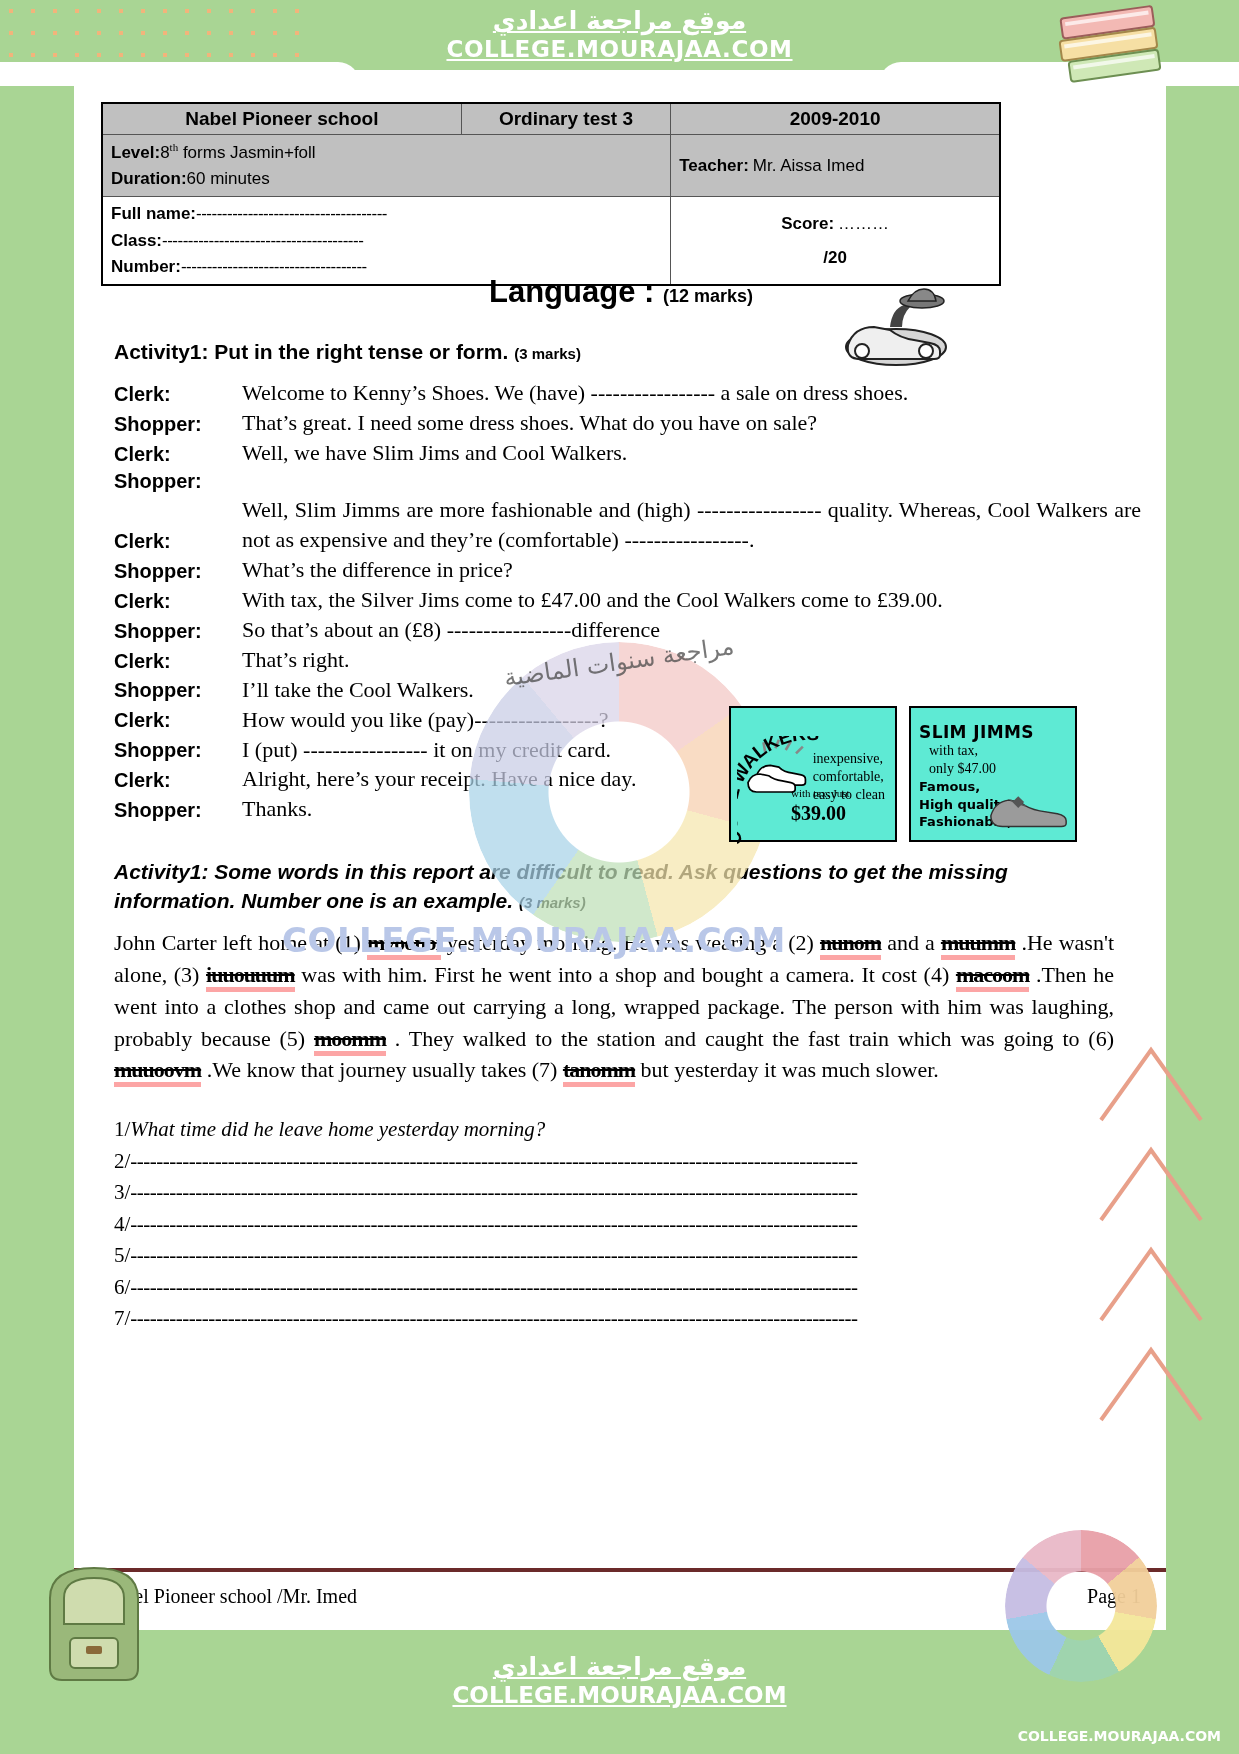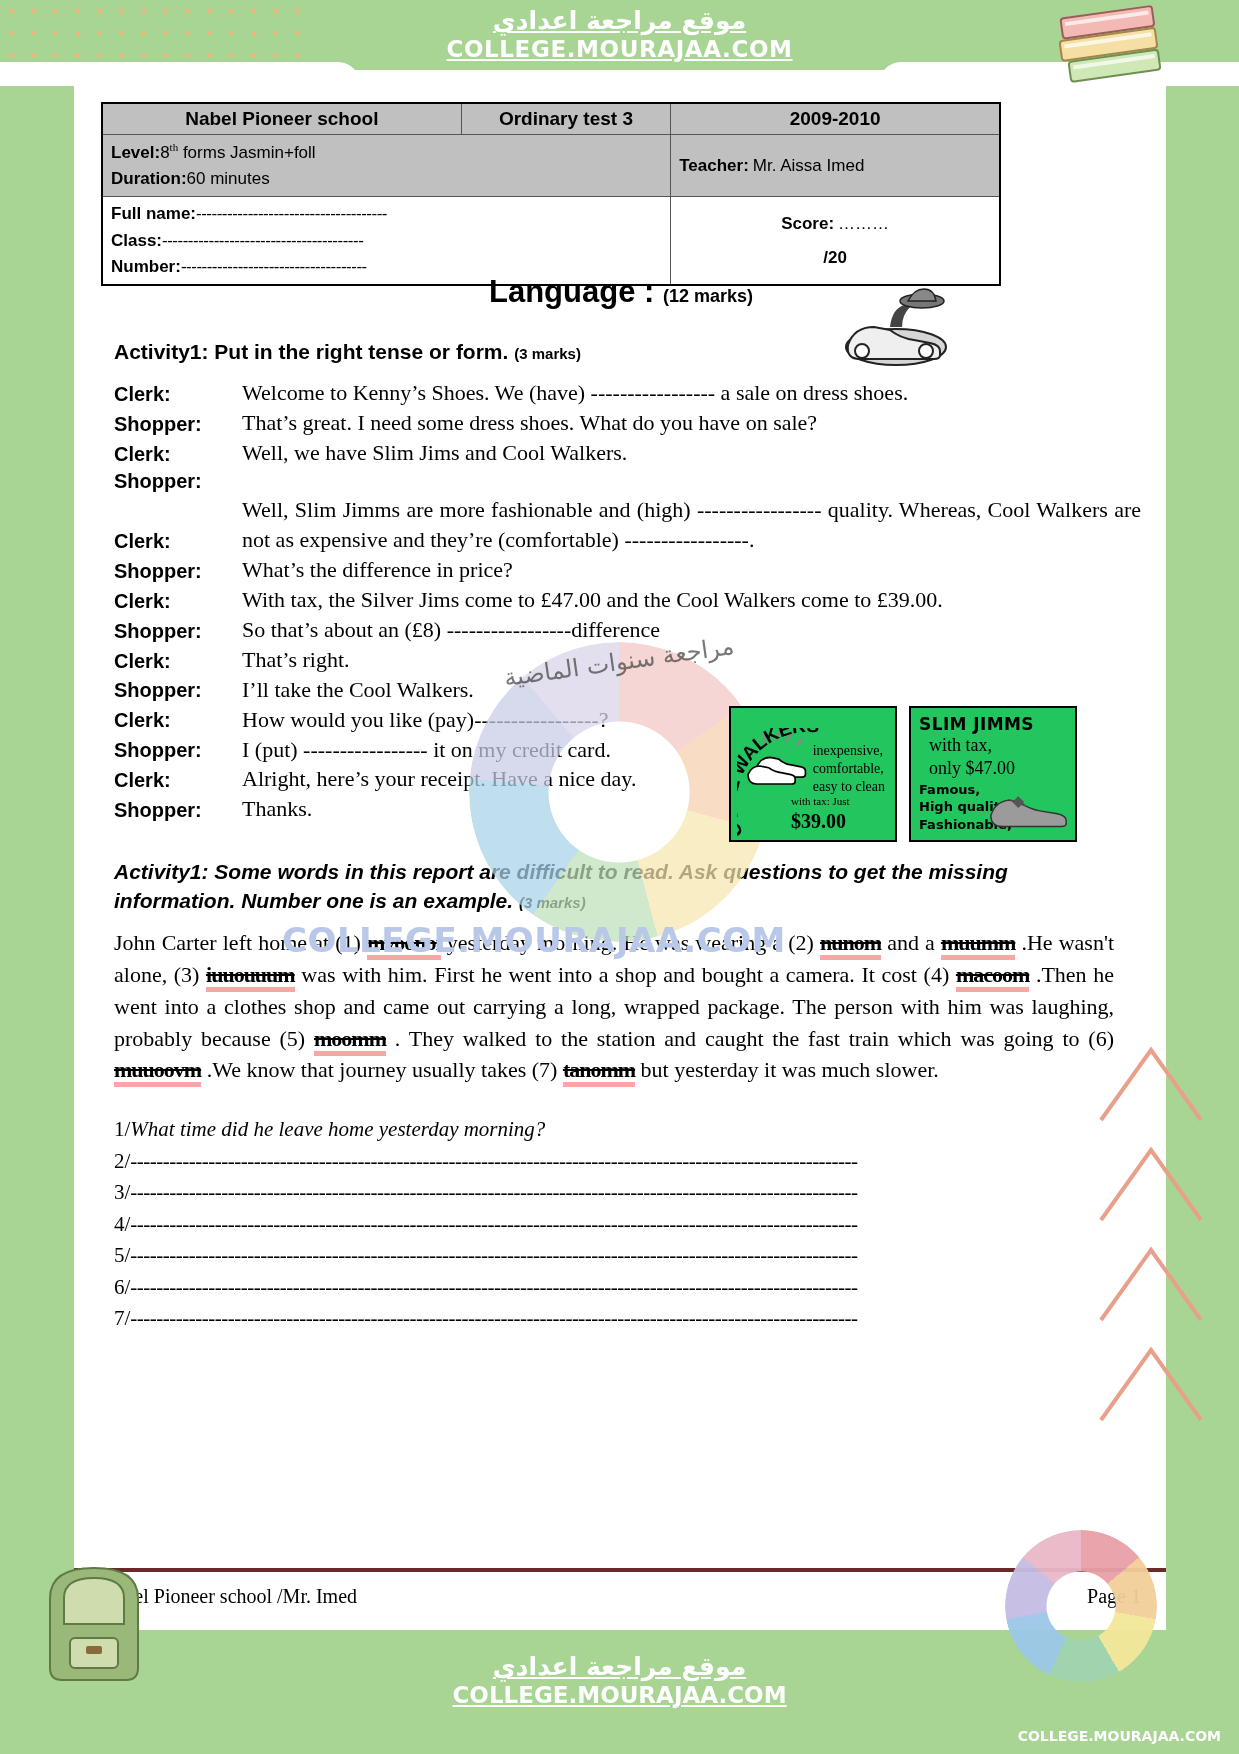--- a/index.html
+++ b/index.html
@@ -104,33 +104,33 @@
   .qlist .q1{ font-style:italic; }
   .dashes{ letter-spacing:-0.5px; }
 
   
   .foot-rule{ position:absolute; left:0; bottom:58px; width:1092px; height:4px; background:#6b2a2a;}
   .foot-line{ position:absolute; left:27px; bottom:22px; width:1040px;
               display:flex; justify-content:space-between; font-size:20px;}
 
   
   .ads{ position:absolute; left:655px; top:636px; display:flex; gap:12px; z-index:4;}
-  .ad{ border:2px solid #000; background:#22c55e; padding:6px 8px; position:relative;}
+  .ad{ border:2px solid #000; background:#5eead4; padding:14px 8px; position:relative;}
   .ad-cw{ width:168px; height:136px; }
   .ad-sj{ width:168px; height:136px; }
   .cw-wrap{ position:relative; width:100%; height:100%; }
   .cw-arc{
     position:absolute; left:-2px; top:14px; width:122px; height:120px;
     font-family:"Liberation Sans", sans-serif; font-weight:bold; font-size:15px;
   }
   .cw-bullets{ position:absolute; right:2px; top:28px; font-size:14px; line-height:1.28; text-align:left;}
   .cw-price{ position:absolute; left:52px; bottom:1px; font-size:20px; font-weight:bold;}
   .cw-price small{ font-size:11px; font-weight:normal;}
   .sj-title{ font-family:"DejaVu Sans", sans-serif; font-weight:bold; font-size:17px; letter-spacing:.4px;}
-  .sj-l{ font-size:18px; line-height:1.3; margin-left:10px;}
+  .sj-l{ font-size:14px; line-height:1.3; margin-left:10px;}
   .sj-b{ font-family:"DejaVu Sans", sans-serif; font-weight:bold; font-size:13px; line-height:1.35;}
 
   
   .wm-circle{
     position:absolute; left:395px; top:572px; width:300px; height:300px;
     border-radius:50%; z-index:2; opacity:.72;
     background:conic-gradient(
       #f3c7c4 0deg 55deg, #f7cfae 55deg 105deg,
       #f6e7ae 105deg 165deg, #bfe0b8 165deg 215deg,
       #a9d3e8 215deg 275deg, #c9cde6 275deg 320deg,

